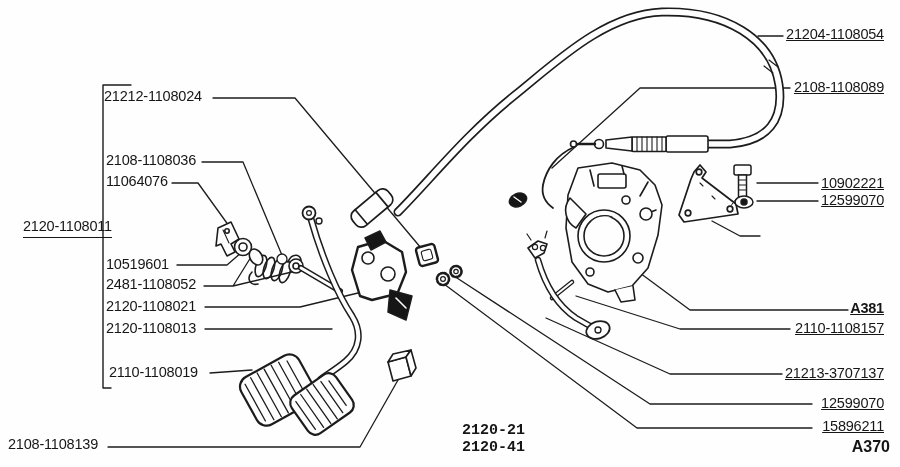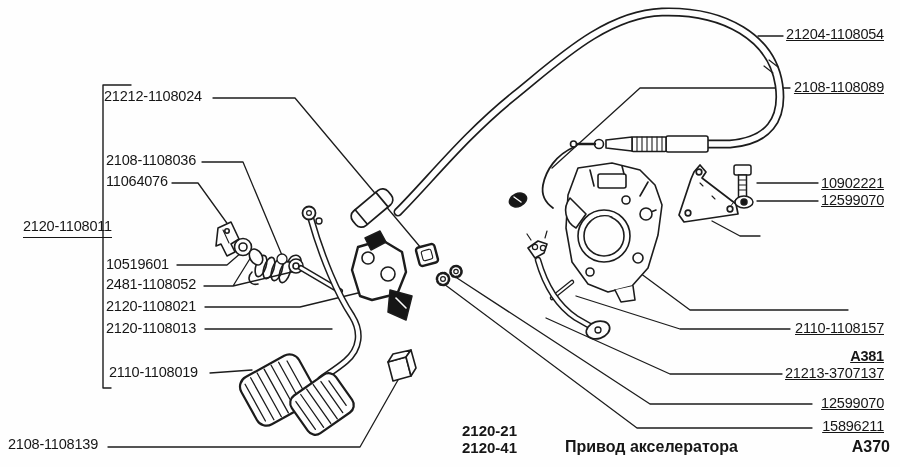--- a/index.html
+++ b/index.html
@@ -13,23 +13,23 @@
   }
   svg{position:absolute;left:0;top:0;}
   .lbl{
     position:absolute;
     font-size:14.5px;
     line-height:15px;
     white-space:nowrap;
     letter-spacing:-0.2px;
   }
   .lbl.right{right:16px;text-align:left;text-decoration:underline;}
-  .lbl.bold{font-weight:bold;margin-top:48px;}
+  .lbl.bold{font-weight:bold;}
   .lbl.underline{border-bottom:1.6px solid #161616;padding-bottom:3px;margin-left:17px;}
-  .footer-code{position:absolute;font-size:15px;font-weight:bold;white-space:nowrap;}
+  .footer-code{position:absolute;font-size:15px;font-weight:bold;white-space:nowrap;font-family:Liberation Mono, monospace;}
   .footer-title{position:absolute;font-size:16px;font-weight:bold;white-space:nowrap;}
 </style>
 </head>
 <body>
 
 <div class="page">
 
   <svg width="900" height="467" viewBox="0 0 900 467">
     <g fill="none" stroke="#1c1c1c" stroke-width="1.5" stroke-linecap="round" stroke-linejoin="round">
 
@@ -235,16 +235,15 @@
   <div class="lbl right" style="top:176px">10902221</div>
   <div class="lbl right" style="top:193px">12599070</div>
   <div class="lbl right bold" style="top:301px">A381</div>
   <div class="lbl right" style="top:321px">2110-1108157</div>
   <div class="lbl right" style="top:366px">21213-3707137</div>
   <div class="lbl right" style="top:396px">12599070</div>
   <div class="lbl right" style="top:419px">15896211</div>
 
   <div class="footer-code" style="left:462px;top:422px">2120-21</div>
   <div class="footer-code" style="left:462px;top:439px">2120-41</div>
-  <div class="footer-title" style="left:565px;top:438px">Привод акселератора</div>
   <div class="footer-title" style="right:10px;top:438px">A370</div>
 
 </div>
 
 </body></html>

